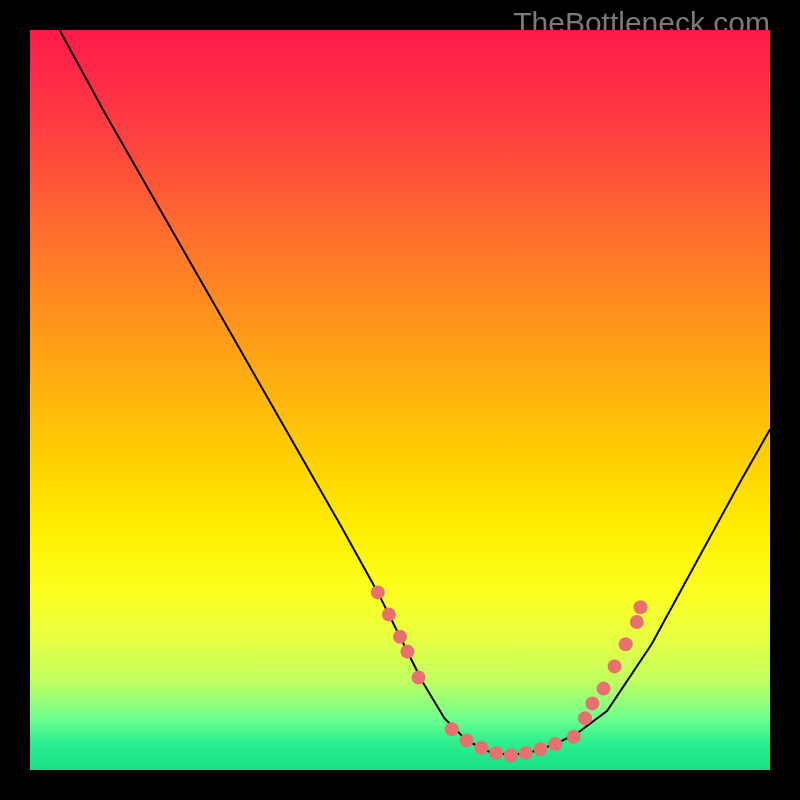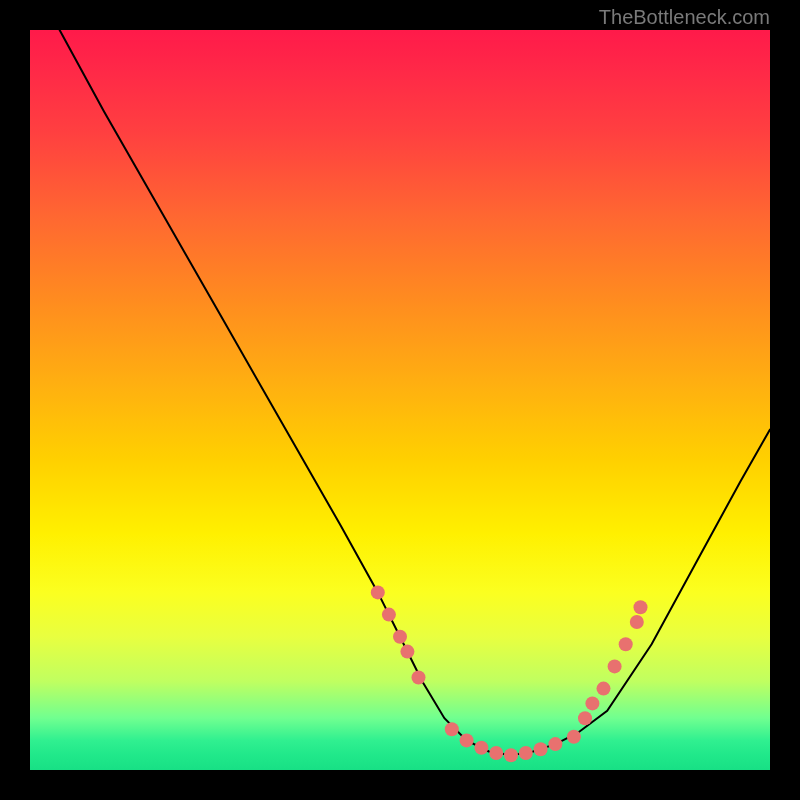--- a/index.html
+++ b/index.html
@@ -39,21 +39,21 @@
       #30f090 96%,
       #20e88a 98%,
       #18e085 100%
     );
   }
   .watermark {
     position: absolute;
     top: 6px;
     right: 30px;
     color: #7a7a7a;
-    font-size: 20px;
+    font-size: 30px;
     font-weight: 500;
   }
   svg.curve {
     position: absolute;
     left: 0;
     top: 0;
     width: 740px;
     height: 740px;
     overflow: visible;
   }

